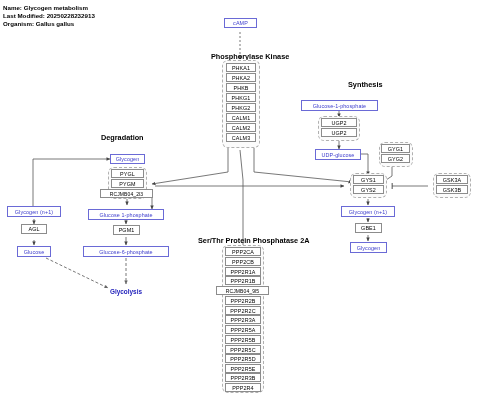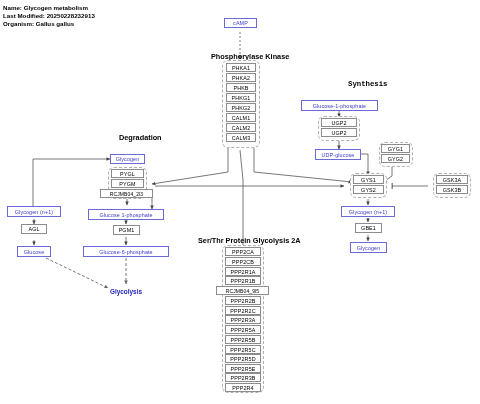--- a/index.html
+++ b/index.html
@@ -109,38 +109,38 @@
   <div class="group" style="left:222px;top:60px;width:38px;height:88px;"></div>
   <div class="gene" style="left:226px;top:63px;width:30px;height:9px;">PHKA1</div>
   <div class="gene" style="left:226px;top:73px;width:30px;height:9px;">PHKA2</div>
   <div class="gene" style="left:226px;top:83px;width:30px;height:9px;">PHKB</div>
   <div class="gene" style="left:226px;top:93px;width:30px;height:9px;">PHKG1</div>
   <div class="gene" style="left:226px;top:103px;width:30px;height:9px;">PHKG2</div>
   <div class="gene" style="left:226px;top:113px;width:30px;height:9px;">CALM1</div>
   <div class="gene" style="left:226px;top:123px;width:30px;height:9px;">CALM2</div>
   <div class="gene" style="left:226px;top:133px;width:30px;height:9px;">CALM3</div>
 
-  <div class="grouplabel" style="left:119px;top:133px;">Degradation</div>
+  <div class="grouplabel" style="left:101px;top:133px;">Degradation</div>
   <div class="metab" style="left:110px;top:154px;width:35px;height:10px;">Glycogen</div>
   <div class="group" style="left:108px;top:167px;width:39px;height:32px;"></div>
   <div class="gene" style="left:111px;top:169px;width:33px;height:9px;">PYGL</div>
   <div class="gene" style="left:111px;top:179px;width:33px;height:9px;">PYGM</div>
   <div class="gene" style="left:100px;top:189px;width:53px;height:9px;font-size:5px;">RCJMB04_2l3</div>
 
   <div class="metab" style="left:7px;top:206px;width:54px;height:11px;">Glycogen (n+1)</div>
   <div class="gene" style="left:21px;top:224px;width:26px;height:10px;">AGL</div>
   <div class="metab" style="left:17px;top:246px;width:34px;height:11px;">Glucose</div>
 
   <div class="metab" style="left:88px;top:209px;width:76px;height:11px;">Glucose 1-phosphate</div>
   <div class="gene" style="left:113px;top:225px;width:27px;height:10px;">PGM1</div>
   <div class="metab" style="left:83px;top:246px;width:86px;height:11px;">Glucose-6-phosphate</div>
 
   <div class="plink" style="left:110px;top:288px;">Glycolysis</div>
 
-  <div class="grouplabel" style="left:348px;top:80px;font-family:Liberation Mono, monospace;">Synthesis</div>
+  <div class="grouplabel" style="left:348px;top:80px;">Synthesis</div>
   <div class="metab" style="left:301px;top:100px;width:77px;height:11px;">Glucose-1-phosphate</div>
   <div class="group" style="left:318px;top:116px;width:42px;height:25px;"></div>
   <div class="gene" style="left:321px;top:118px;width:36px;height:9px;">UGP2</div>
   <div class="gene" style="left:321px;top:128px;width:36px;height:9px;">UGP2</div>
 
   <div class="metab" style="left:315px;top:149px;width:46px;height:11px;">UDP-glucose</div>
 
   <div class="group" style="left:379px;top:142px;width:34px;height:25px;"></div>
   <div class="gene" style="left:381px;top:144px;width:29px;height:9px;">GYG1</div>
   <div class="gene" style="left:381px;top:154px;width:29px;height:9px;">GYG2</div>
@@ -150,21 +150,21 @@
   <div class="gene" style="left:353px;top:185px;width:31px;height:9px;">GYS2</div>
 
   <div class="group" style="left:433px;top:173px;width:38px;height:25px;"></div>
   <div class="gene" style="left:436px;top:175px;width:32px;height:9px;">GSK3A</div>
   <div class="gene" style="left:436px;top:185px;width:32px;height:9px;">GSK3B</div>
 
   <div class="metab" style="left:341px;top:206px;width:54px;height:11px;">Glycogen (n+1)</div>
   <div class="gene" style="left:355px;top:223px;width:27px;height:10px;">GBE1</div>
   <div class="metab" style="left:350px;top:242px;width:37px;height:11px;">Glycogen</div>
 
-  <div class="grouplabel" style="left:198px;top:236px;">Ser/Thr Protein Glycolysis 2A</div>
+  <div class="grouplabel" style="left:198px;top:236px;">Ser/Thr Protein Phosphatase 2A</div>
   <div class="group" style="left:222px;top:245px;width:42px;height:148px;"></div>
   <div class="gene" style="left:225px;top:247px;width:36px;height:9px;">PPP2CA</div>
   <div class="gene" style="left:225px;top:257px;width:36px;height:9px;">PPP2CB</div>
   <div class="gene" style="left:225px;top:267px;width:36px;height:9px;">PPP2R1A</div>
   <div class="gene" style="left:225px;top:276px;width:36px;height:9px;">PPP2R1B</div>
   <div class="gene" style="left:216px;top:286px;width:53px;height:9px;font-size:5px;">RCJMB04_9l5</div>
   <div class="gene" style="left:225px;top:296px;width:36px;height:9px;">PPP2R2B</div>
   <div class="gene" style="left:225px;top:306px;width:36px;height:9px;">PPP2R2C</div>
   <div class="gene" style="left:225px;top:315px;width:36px;height:9px;">PPP2R3A</div>
   <div class="gene" style="left:225px;top:325px;width:36px;height:9px;">PPP2R5A</div>

